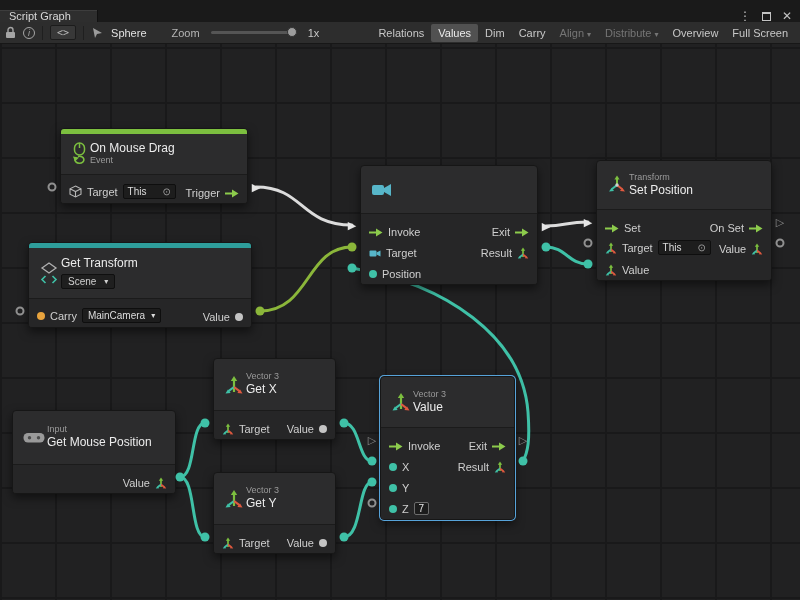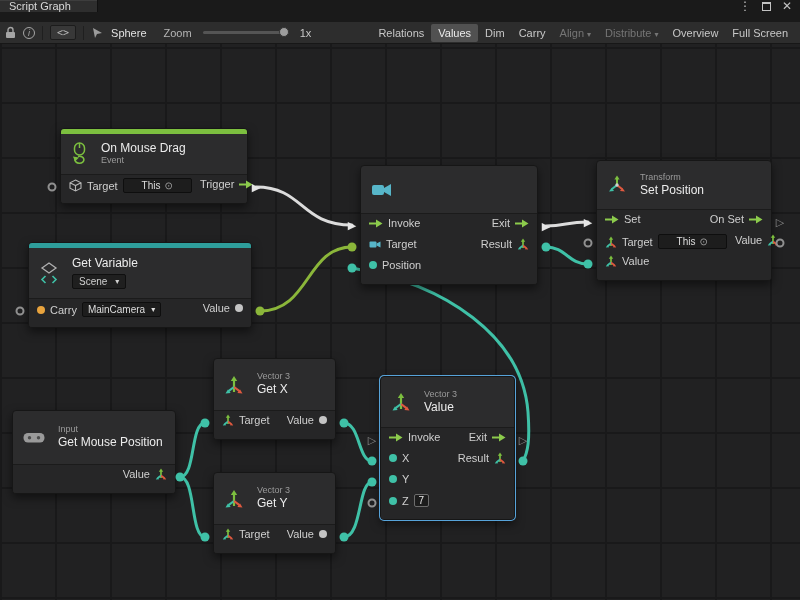--- a/index.html
+++ b/index.html
@@ -1,39 +1,39 @@
 <!DOCTYPE html>
 <html style="--event-accent: #7CBF3F; --variable-accent: #2E9E9B; --flow-wire: #DCDCDC; --vector-wire: #3FC1A7; --object-wire: #8BB63A; --selection: #57A3D9; --string-port: #E8A33D;"><head>
 <meta charset="utf-8">
 <style>
   *{margin:0;padding:0;box-sizing:border-box}
   html,body{width:800px;height:600px;overflow:hidden;background:#212122;
     font-family:"Liberation Sans",sans-serif;-webkit-font-smoothing:antialiased}
   .win{position:relative;width:800px;height:600px}
 
   
-  .tabbar{height:22px;background:#1a1a1a;display:flex;align-items:flex-start;color:#d8d8d8;font-size:11px}
+  .tabbar{height:22px;background:#1a1a1a;display:flex;align-items:flex-end;color:#d8d8d8;font-size:11px}
   .tab{background:#2e2e2e;display:flex;align-items:center;padding:0 26px 0 9px;border-right:1px solid #111;
        box-shadow:inset 0 1px 0 #3d3d3d}
   .tabbar-sp{flex:1}
   .winctl{display:flex;align-items:center;gap:11px;padding-right:8px;color:#c2c2c2}
   .winctl .glyph{font-size:12px;line-height:1;cursor:default}
   .maxbox{width:9px;height:9px;border:1px solid #c2c2c2;border-top-width:2px;display:inline-block}
 
   
   .toolbar{height:22px;background:#2d2d2d;border-bottom:1px solid #171717;display:flex;align-items:center;
     font-size:11px;color:#c8c8c8;padding:0 5px;gap:7px}
   .tbicon{display:flex;align-items:center;justify-content:center}
   .infoc{width:12px;height:12px;border:1px solid #a5a5a5;border-radius:50%;font-size:9px;color:#a5a5a5;
     display:flex;align-items:center;justify-content:center;font-style:italic}
   .codebtn{border:1px solid #1c1c1c;background:#383838;border-radius:2px;padding:1px 6px;
     font-family:"DejaVu Sans Mono",monospace;font-size:10px;color:#bbb}
   .tsep{width:1px;height:14px;background:#1f1f1f}
   .ctxlbl{color:#e2e2e2}
-  .zlabel{color:#b5b5b5;margin-left:10px}
+  .zlabel{color:#b5b5b5;margin-left:18px}
   .ztrack{position:relative;width:86px;height:3px;background:#555;border-radius:2px;margin:0 4px}
   .zhandle{position:absolute;right:0;top:-4px;width:10px;height:10px;border-radius:50%;background:#9d9d9d;border:1px solid #333}
   .tbbtns{margin-left:auto;display:flex;align-items:center}
   .tbtn{padding:3px 7px;border-radius:2px;white-space:nowrap;color:#c8c8c8;cursor:default}
   .tbtn.active{background:#515151;color:#ececec}
   .tbtn.disabled{color:#757575}
   .caret{font-size:8px;margin-left:3px}
 
   
   .canvas{position:absolute;left:0;top:44px;width:800px;height:556px;background-color:#212122;
@@ -47,33 +47,33 @@
   .w-vec{stroke:var(--vector-wire,#3FC1A7)}
   .w-obj{stroke:var(--object-wire,#8BB63A)}
 
   
   .node{position:absolute;background:#2c2c2d;border:1px solid #161616;border-radius:4px;
     box-shadow:0 4px 10px rgba(0,0,0,.5);color:#cfcfcf;font-size:11px}
   .node.selected{box-shadow:0 0 0 1px var(--selection,#57A3D9),0 4px 10px rgba(0,0,0,.5)}
   .accent{height:5px;border-radius:3px 3px 0 0}
   .acc-event{background:var(--event-accent,#7CBF3F)}
   .acc-var{background:var(--variable-accent,#2E9E9B)}
-  .nhead{display:flex;align-items:center;gap:13px;padding:0 10px}
+  .nhead{display:flex;align-items:center;gap:2px;padding:0 10px}
   .ncol{display:flex;flex-direction:column;justify-content:center;gap:1px}
   .ntype{font-size:9px;color:#9a9a9a;line-height:1.1}
   .ntitle{font-size:12px;color:#ececec;line-height:1.15;white-space:nowrap}
   .ports{background:#262627;border-top:1px solid #1b1b1b;border-radius:0 0 3px 3px;padding:3px 0 4px}
-  .prow{height:21px;display:flex;align-items:flex-start;justify-content:space-between;padding:0 8px;gap:8px}
+  .prow{height:21px;display:flex;align-items:flex-end;justify-content:space-between;padding:0 8px;gap:8px}
   .pg{display:flex;align-items:center;gap:5px;white-space:nowrap}
   .dot-i{width:8px;height:8px;border-radius:50%;display:inline-block;flex:none}
   .d-teal{background:var(--vector-wire,#3FC1A7)}
   .d-gray{background:#c4c4c4}
   .d-orange{background:var(--string-port,#E8A33D)}
-  .chip{background:#1d1d1d;border:1px solid #0e0e0e;border-radius:2px;padding:1px 18px;font-size:10px;
-    color:#ddd;display:inline-flex;align-items:center;gap:4px}
+  .chip{background:#1d1d1d;border:1px solid #0e0e0e;border-radius:2px;padding:1px 4px;font-size:10px;
+    color:#ddd;display:inline-flex;align-items:center;gap:16px}
   .chip .oico{color:#9f9f9f;font-size:10px;line-height:1}
   .field{background:#1d1d1d;border:1px solid #0e0e0e;border-radius:2px;padding:1px 5px;font-size:10px;
     color:#ddd;display:inline-flex;align-items:center;gap:6px}
   .field .caret{margin:0}
   .zfield{background:#1c1c1c;border:1px solid #6c6c6c;border-radius:2px;min-width:15px;text-align:center;
     padding:0 3px;font-size:10px;color:#e8e8e8}
   .drop{background:#1f1f1f;border:1px solid #0f0f0f;border-radius:2px;padding:1px 6px;font-size:10px;
     color:#cfcfcf;display:inline-flex;align-items:center;gap:5px;width:max-content;margin-top:2px}
 
   
@@ -197,21 +197,21 @@
     <div class="node" style="left:28px;top:198px;width:224px">
       <div class="accent acc-var"></div>
       <div class="nhead" style="height:50px">
         <span>
           <svg width="20" height="23">
               <path d="M10 1 L17 6 10 11 3 6 Z" fill="none" stroke="#b0b0b0" stroke-width="1.3"></path>
               <path d="M6.5 14 L3 17.5 6.5 21 M13.5 14 L17 17.5 13.5 21" stroke="#3FC1A7" fill="none" stroke-width="1.6"></path>
             </svg>
         </span>
         <div class="ncol">
-          <div class="ntitle">Get Variable</div>
+          <div class="ntitle">Get Transform</div>
           <span class="drop">
               <span>Scene</span>
               <span class="caret">▾</span>
             </span>
         </div>
       </div>
       <div class="ports">
         <div class="prow">
           <span class="pg">
             <span class="dot-i d-orange"></span>

